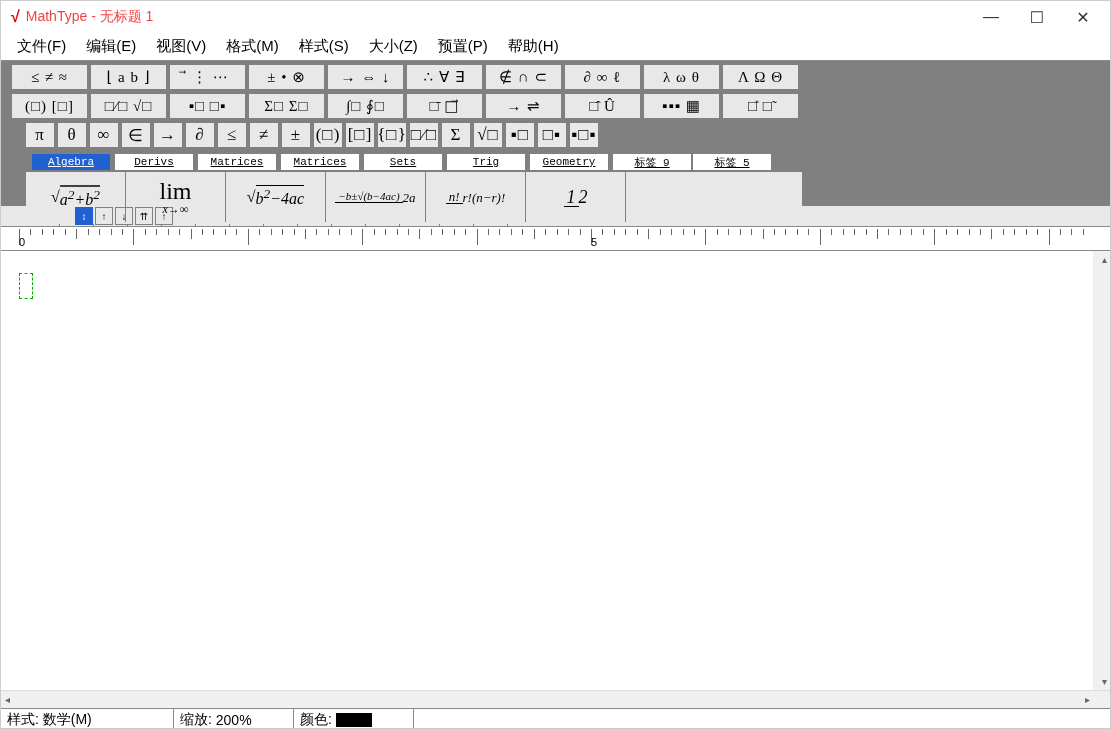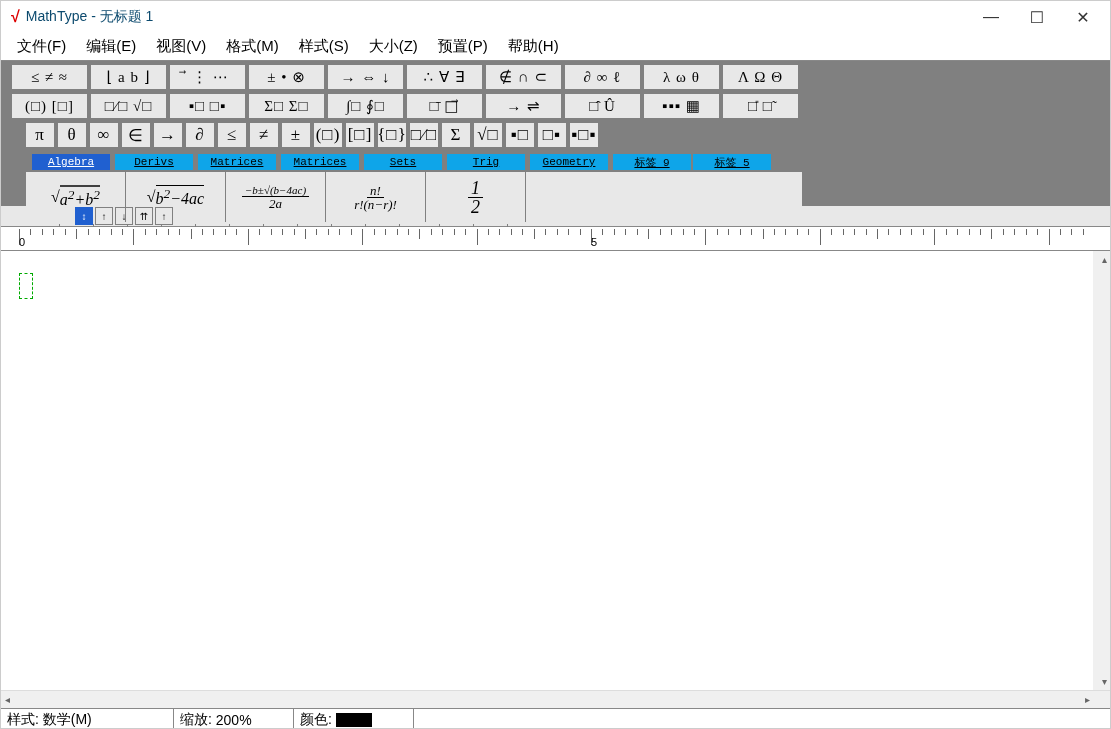--- a/index.html
+++ b/index.html
@@ -1,38 +1,38 @@
 <!DOCTYPE html>
 <html><head>
 <meta charset="utf-8">
 <style>
 * { box-sizing: border-box; margin: 0; padding: 0; }
 body { font-family: "Microsoft YaHei", Arial, sans-serif; font-size: 13px; background: #fff; width: 1111px; height: 729px; overflow: hidden; border: 1px solid #ccc; }
 
 
 .titlebar { height: 32px; display: flex; align-items: center; padding: 0 4px; background: #fff; }
 .titlebar .logo { margin: 0 6px; color: #d00; font-weight: bold; font-size: 16px; }
-.titlebar .title { flex: 1; font-size: 14px; color: #0c4a6e; }
+.titlebar .title { flex: 1; font-size: 14px; color: #ef4444; }
 .winbtn { width: 46px; height: 32px; display: inline-flex; align-items: center; justify-content: center; font-size: 16px; color: #333; }
 
 
 .menubar { height: 28px; display: flex; align-items: center; padding-left: 6px; border-bottom: 1px solid #888; font-size: 15px; }
 .menubar span { padding: 4px 10px; cursor: default; }
 
 
 .toolarea { background: #808080; padding: 3px 3px 3px 10px; }
 
 
 .palrow { display: flex; gap: 2px; margin-bottom: 3px; }
 .palbtn { width: 77px; height: 26px; background: #e8e8e8; border: 1px solid #808080; display: inline-flex; align-items: center; justify-content: center; font-size: 15px; font-family: "Times New Roman", serif; cursor: pointer; letter-spacing: 1px; }
 .palbtn.small { width: 30px; height: 26px; font-size: 17px; }
 
 
 .tabs { display: flex; gap: 3px; margin-top: 5px; margin-left: 20px; }
-.tab { width: 80px; height: 18px; background: #0ea5e9; border: 1px solid #808080; font-size: 11px; display: inline-flex; align-items: center; justify-content: center; font-family: "Courier New", monospace; text-decoration: underline; cursor: pointer; }
+.tab { width: 80px; height: 18px; background: #ffffff; border: 1px solid #808080; font-size: 11px; display: inline-flex; align-items: center; justify-content: center; font-family: "Courier New", monospace; text-decoration: underline; cursor: pointer; }
 .tab.active { background: #2060d0; color: #fff; text-decoration: underline; }
 
 
 .tmplrow { display: flex; background: #e8e8e8; border: 1px solid #808080; height: 52px; margin-top: 0; width: 778px; }
 .tmplcell { border-right: 1px solid #808080; display: inline-flex; align-items: center; justify-content: center; font-family: "Times New Roman", serif; font-style: italic; font-size: 16px; cursor: pointer; position: relative; }
 .tmplcell:last-child { border-right: none; }
 
 
 .smallrow { display: flex; background: #e8e8e8; border: 1px solid #808080; height: 26px; width: 515px; }
 .smallcell { width: 34px; border-right: 1px solid #808080; display: inline-flex; align-items: center; justify-content: center; font-family: "Times New Roman", serif; font-size: 15px; cursor: pointer; }
@@ -56,21 +56,21 @@
 
 
 .hscroll { height: 18px; background: #f0f0f0; border-top: 1px solid #ddd; position: relative; }
 .hscroll .arrow { position: absolute; top: 3px; font-size: 10px; color: #666; }
 
 
 .statusbar { height: 22px; border-top: 1px solid #888; display: flex; align-items: center; font-size: 14px; }
 .statuscell { border-right: 1px solid #888; padding: 0 6px; height: 100%; display: flex; align-items: center; }
 .colorswatch { width: 36px; height: 14px; background: #000; display: inline-block; margin-left: 4px; }
 
-.frac { display: inline-flex; flex-direction: column; align-items: center; line-height: 1; font-size: 13px; justify-content: center; }
+.frac { display: inline-flex; flex-direction: row; align-items: center; line-height: 1; font-size: 13px; justify-content: center; }
 .frac .top { border-bottom: 1px solid #000; padding: 0 3px; }
 .lim { display: inline-flex; flex-direction: column; align-items: center; line-height: 1; }
 .sqrt { font-style: normal; }
 </style>
 </head>
 <body>
 
 <div class="titlebar">
   <span class="logo">√</span>
   <span class="title">MathType - 无标题 1</span>
@@ -149,20 +149,26 @@
     <span class="tab">Geometry</span>
     <span class="tab">标签 9</span>
     <span class="tab" style="margin-left:-3px;">标签 5</span>
   </div>
 
   <div style="margin-left:14px;">
   <div class="tmplrow">
     <span class="tmplcell" style="width:100px">
       <span class="sqrt">√</span>
           <span style="border-top:2px solid #404040">a<sup>2</sup>+b<sup>2</sup></span>
+    </span>
+    <span class="tmplcell" style="width:100px">
+      <span class="lim">
+            <span style="font-size:24px;font-style:normal">lim</span>
+            <span style="font-size:12px">x→∞</span>
+          </span>
     </span>
     <span class="tmplcell" style="width:100px">
       <span class="sqrt">√</span>
           <span style="border-top:1px solid #000">b<sup>2</sup>−4ac</span>
     </span>
     <span class="tmplcell" style="width:100px">
       <span class="frac">
             <span class="top" style="font-size:11px">−b±√(b−4ac)</span>
             <span>2a</span>
           </span>

